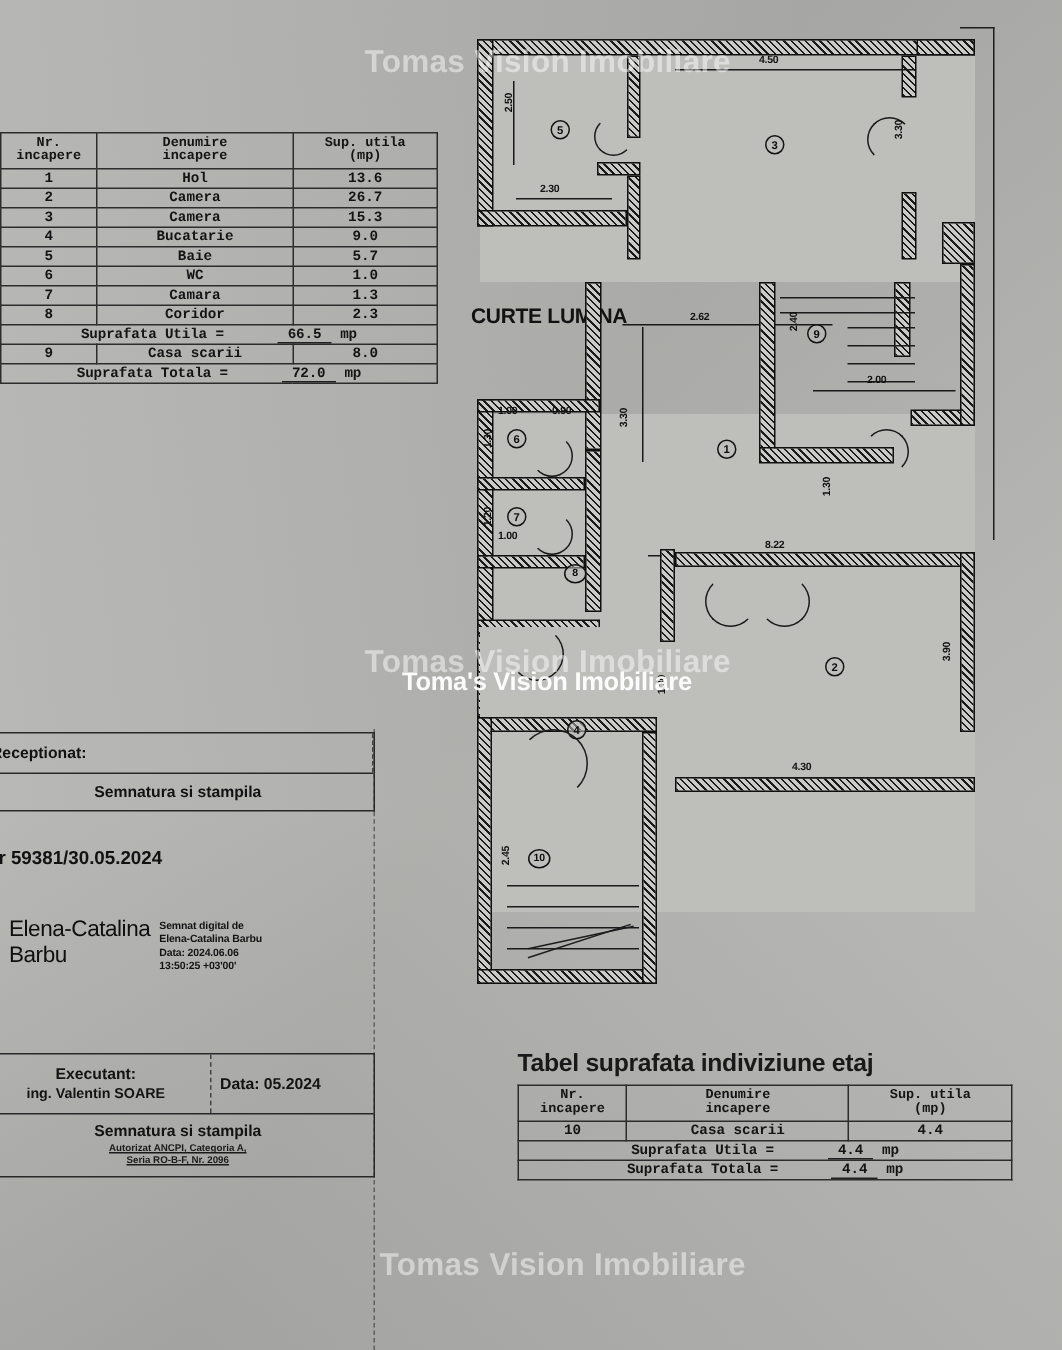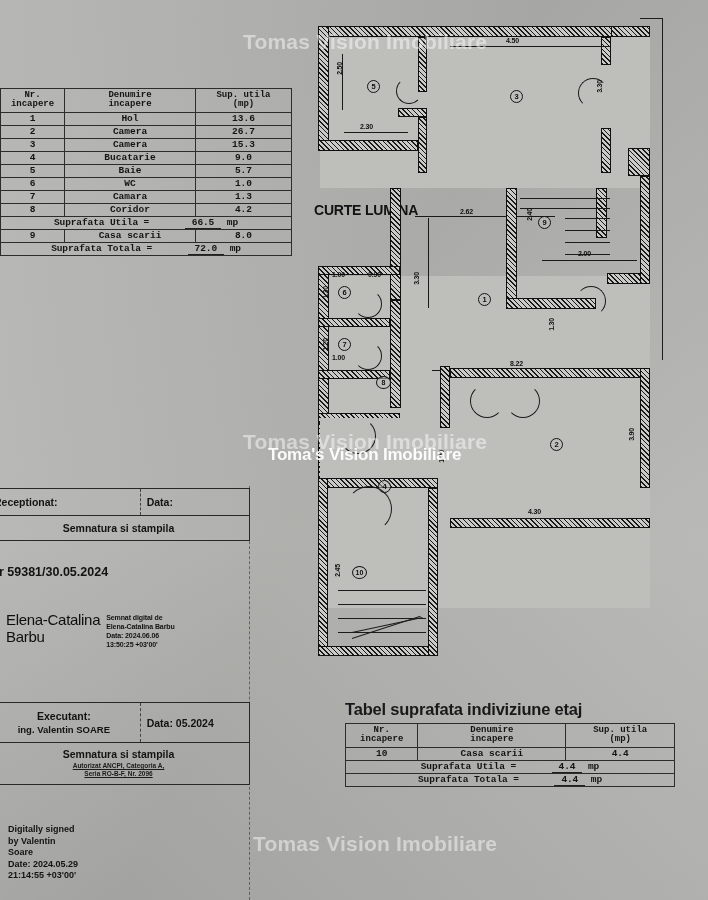--- a/index.html
+++ b/index.html
@@ -322,21 +322,21 @@
           <td class="sup">1.0</td>
         </tr>
         <tr>
           <td class="num">7</td>
           <td class="nam">Camara</td>
           <td class="sup">1.3</td>
         </tr>
         <tr>
           <td class="num">8</td>
           <td class="nam">Coridor</td>
-          <td class="sup">4.2</td>
+          <td class="sup">2.3</td>
         </tr>
         <tr class="sumrow">
           <td colspan="3">
             <span>Suprafata Utila =</span>
             <span class="sum-val">66.5</span>
             <span>mp</span>
           </td>
         </tr>
         <tr>
           <td class="num">9</td>
@@ -350,21 +350,20 @@
             <span>mp</span>
           </td>
         </tr>
       </tbody>
     </table>
   </div>
 
   <div class="abs sigbox" style="left:-12px; top:488px; width:262px; border-left:none;">
     <div class="sig-split">
       <div class="sig-left">Receptionat:</div>
-      <div class="sig-right">Data:</div>
     </div>
     <div class="sig-center">Semnatura si stampila</div>
   </div>
 
   <div class="abs reg-no" style="left:-8px; top:565px;">ar 59381/30.05.2024</div>
 
   <div class="abs" style="left:6px; top:612px; width:230px; display:flex; align-items:flex-start; gap:6px;">
     <div class="esig-name">
       <span>Elena-Catalina</span><br>
       <span>Barbu</span>
@@ -388,27 +387,20 @@
     <div style="padding:4px 4px 6px;">
       <div class="sig-center" style="padding:1px 0 2px;">Semnatura si stampila</div>
       <div class="sig-sub">
         <u>Autorizat ANCPI, Categoria A,</u><br>
         <u>Seria RO-B-F, Nr. 2096</u>
       </div>
     </div>
   </div>
 
   <div class="abs" style="left:8px; top:822px; width:240px; display:flex; align-items:flex-start; gap:4px;">
-    <div class="esig-meta2" style="padding-top:2px;">
-      <span>Digitally signed</span><br>
-      <span>by Valentin</span><br>
-      <span>Soare</span><br>
-      <span>Date: 2024.05.29</span><br>
-      <span>21:14:55 +03'00'</span>
-    </div>
   </div>
 
   <div class="abs edge-dash" style="left:249px; top:486px; height:414px;"></div>
 
   <div class="abs" style="left:345px; top:700px; width:330px;">
     <div class="hdr-title" style="margin-bottom:4px;">Tabel suprafata indiviziune etaj</div>
     <table class="surf">
       <thead>
         <tr>
           <th class="num">

